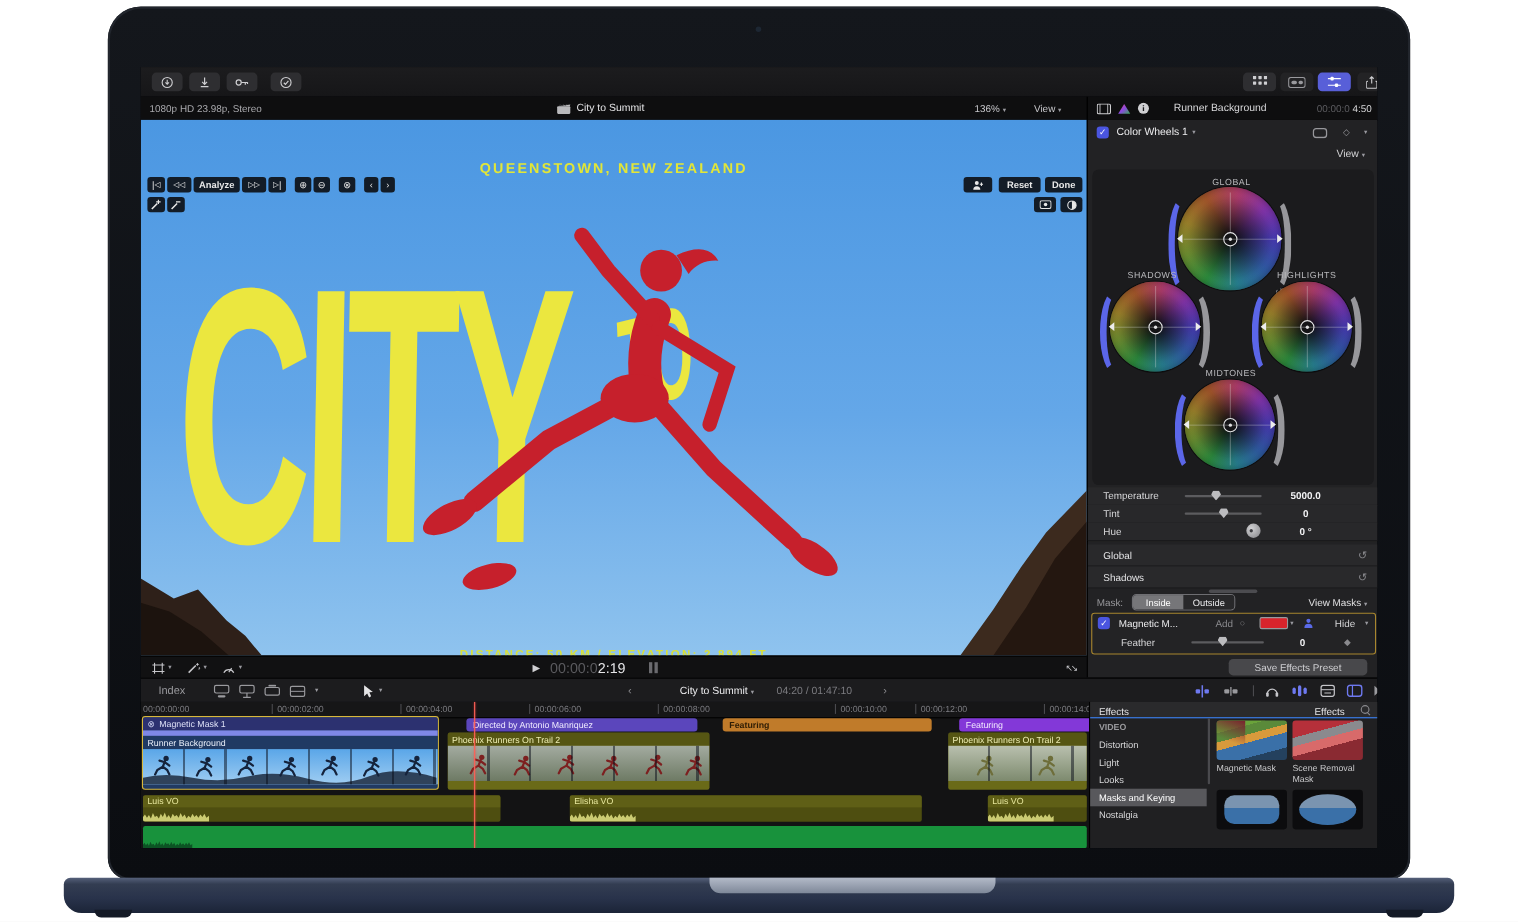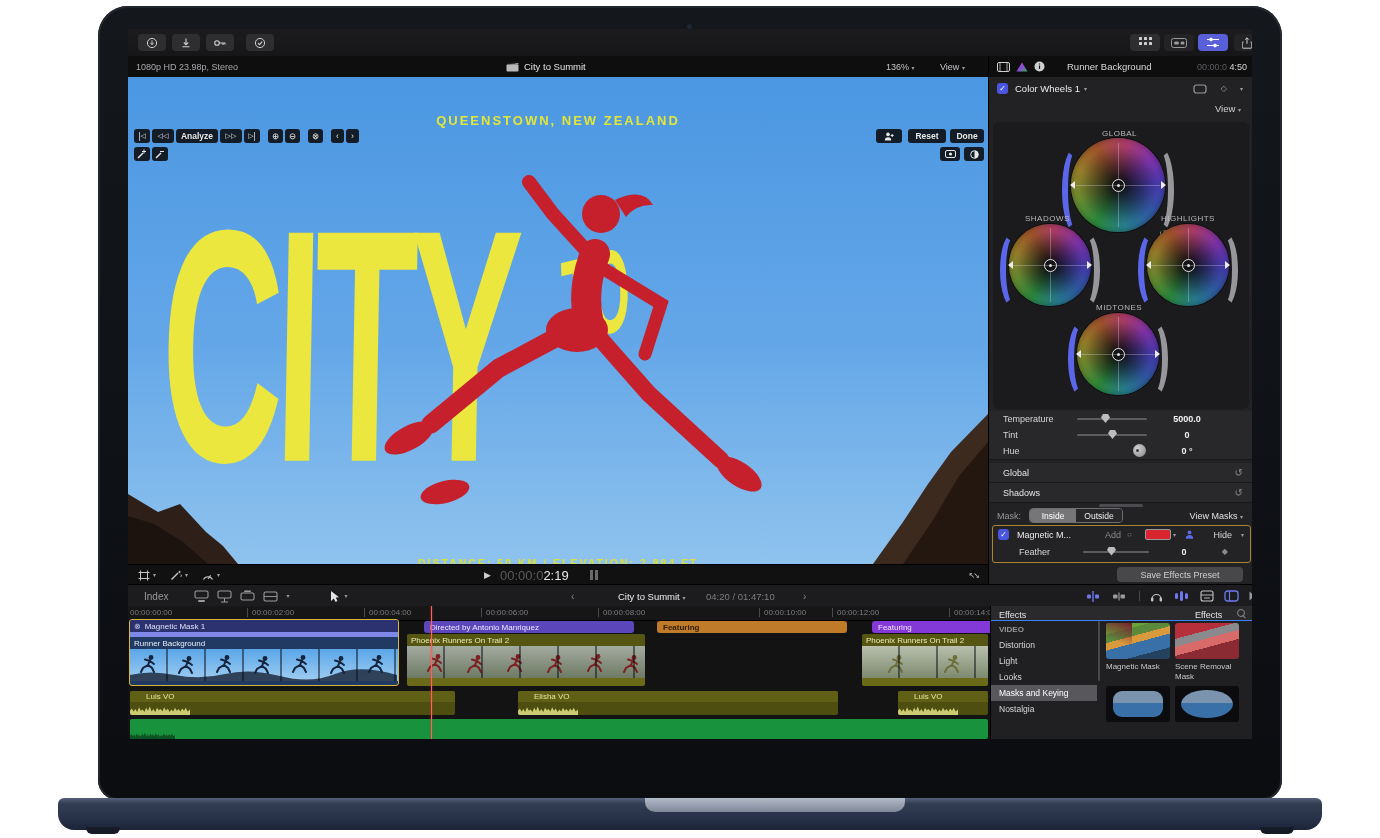--- a/index.html
+++ b/index.html
@@ -4,21 +4,21 @@
 <style>
   html,body{margin:0;padding:0;background:#fff;font-family:"Liberation Sans",sans-serif;}
   #stage{position:relative;width:1380px;height:838px;background:#fff;overflow:hidden;}
   .abs{position:absolute;}
   
   .lid{position:absolute;left:98px;top:6px;width:1184px;height:794px;background:linear-gradient(180deg,#14171c,#0b0d11);border-radius:30px 30px 20px 20px;box-shadow:inset 0 0 0 2px #22262d;}
   .cam{position:absolute;left:687px;top:24px;width:5px;height:5px;border-radius:50%;background:#1d2733;}
   .base{position:absolute;left:58px;top:798px;width:1264px;height:32px;background:linear-gradient(180deg,#55607a 0%,#333d52 18%,#28324a 60%,#1b2437 100%);border-radius:6px 6px 16px 16px;}
   .base-notch{position:absolute;left:587px;top:0;width:260px;height:14px;background:linear-gradient(180deg,#b3bac8,#7e8899);border-radius:0 0 10px 10px;}
   .foot{position:absolute;top:29px;width:34px;height:7px;background:#141a26;border-radius:0 0 6px 6px;}
-  .screen{position:absolute;left:128px;top:29px;width:1124px;height:710px;background:#000000;overflow:hidden;font-size:9px;color:#ccc;}
+  .screen{position:absolute;left:128px;top:61px;width:1124px;height:710px;background:#000000;overflow:hidden;font-size:9px;color:#ccc;}
   
   .btn{background:#2e2e31;border-radius:4px;display:flex;align-items:center;justify-content:center;color:#cfcfd2;}
   .cv{font-size:6px;color:#9a9aa0;line-height:1;}
   .dim{color:#777;}
   .ico{display:inline-flex;align-items:center;justify-content:center;}
   svg{display:block;}
   
   .ttb{left:0;top:0;width:1124px;height:27px;background:linear-gradient(#1c1c1e,#161618);border-bottom:1px solid #000;}
   .ttb .btn{position:absolute;top:5px;width:28px;height:17px;}
   .ttb .btn.active{background:#585fd8;}
@@ -67,21 +67,21 @@
   
   .tl{left:0;top:577px;width:862px;height:133px;background:#131314;overflow:hidden;}
   .tick{position:absolute;top:2px;color:#7d7d82;font-size:8px;padding-left:4px;border-left:1px solid #4a4a4e;white-space:nowrap;}
   .tick.first{border-left:none;padding-left:0;}
   .clipbar{position:absolute;height:12px;border-radius:3px;display:flex;align-items:center;overflow:hidden;white-space:nowrap;font-size:8px;}
   .vclip{position:absolute;height:52px;background:#6a6a18;border-radius:2px;overflow:hidden;}
   .vclip .vlabel{height:12px;display:flex;align-items:center;padding-left:4px;color:#eeeeb2;font-size:8px;background:rgba(0,0,0,.18);white-space:nowrap;overflow:hidden;}
   .film{position:relative;height:32px;}
   .framelines{position:absolute;inset:0;background:repeating-linear-gradient(90deg,transparent 0 36px,rgba(8,12,24,.5) 36px 38px);}
   .aclip{position:absolute;height:24px;background:#4e4e10;border-radius:2px;overflow:hidden;}
-  .aclip .alabel{height:11px;display:flex;align-items:center;padding-left:16px;color:#e6e69c;font-size:8px;background:#5f5f16;white-space:nowrap;}
+  .aclip .alabel{height:11px;display:flex;align-items:center;padding-left:4px;color:#e6e69c;font-size:8px;background:#5f5f16;white-space:nowrap;}
   .wave{position:absolute;left:0;right:0;bottom:0;height:12px;}
   .wave use{fill:#cbcb72;}
   .music-wave use{fill:#0c5424;}
   .playhead{position:absolute;top:0;bottom:0;width:1px;background:#ff6258;box-shadow:0 0 2px rgba(255,60,60,.8);}
   
   .fx{left:862px;top:577px;width:262px;height:133px;background:#202022;border-left:1px solid #000;overflow:hidden;}
   .fxhead{position:absolute;left:0;top:0;width:262px;height:14px;background:#2a2a2c;border-bottom:1px solid #3b82f6;display:flex;align-items:flex-end;}
   .fxcat{position:absolute;left:0;width:106px;height:16px;display:flex;align-items:center;padding-left:8px;color:#d6d6d8;font-size:8.5px;box-sizing:border-box;}
   .fxcat.sel{background:#58585c;color:#fff;}
   .fxcat.hdr{color:#98989c;font-weight:bold;font-size:8px;}

